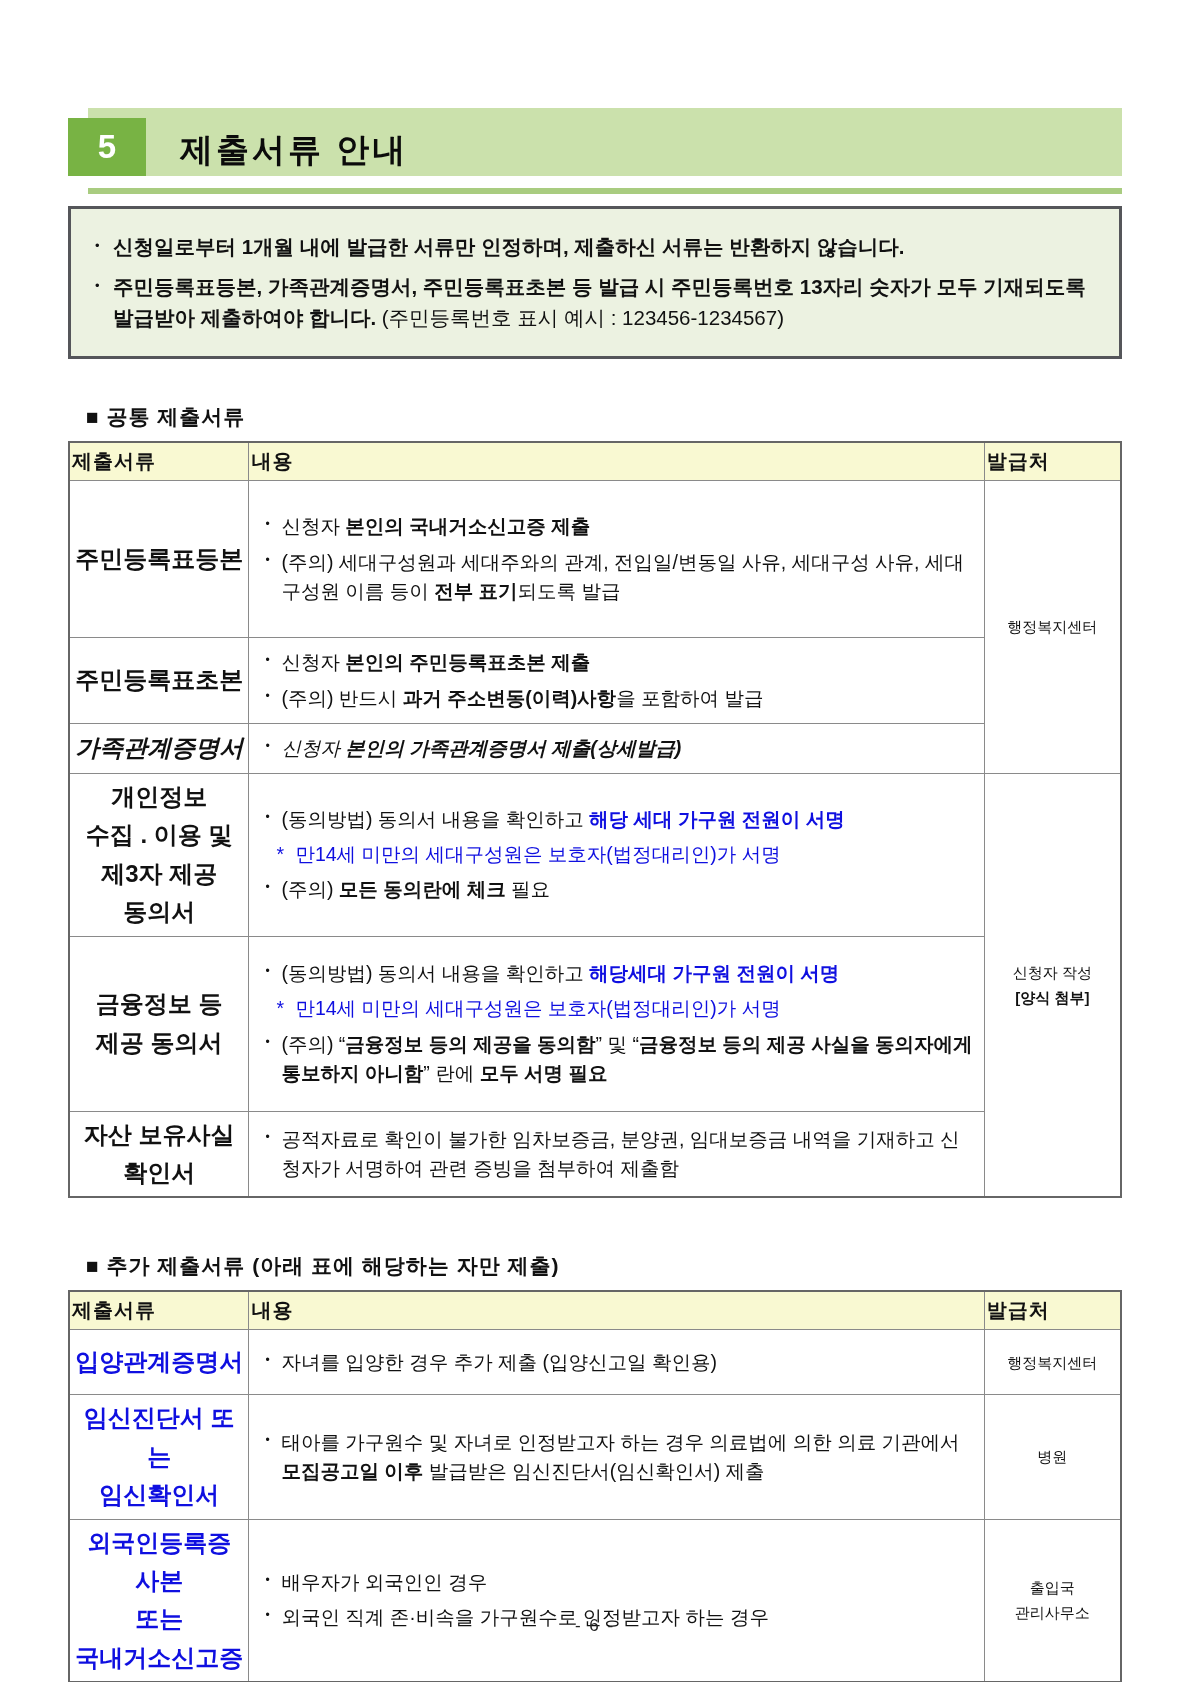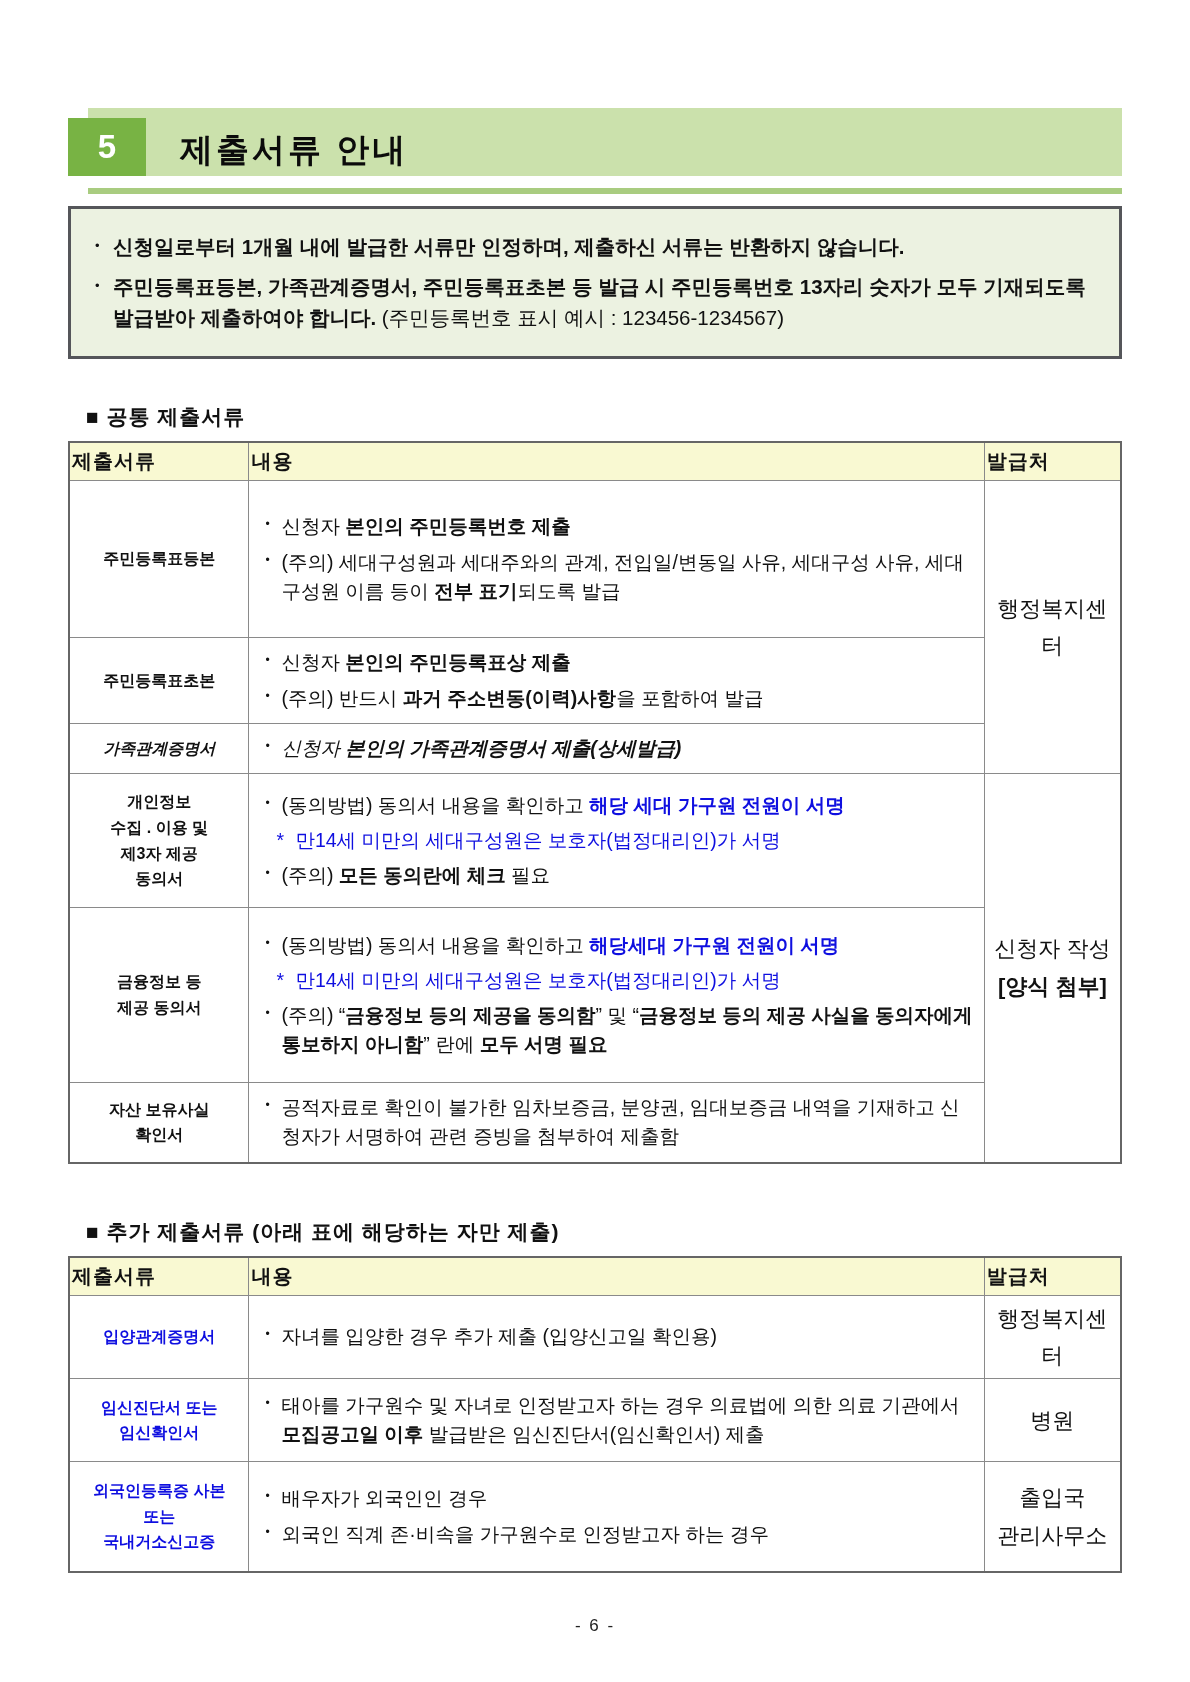--- a/index.html
+++ b/index.html
@@ -45,29 +45,29 @@
   .sec-gap{margin-top:54px;}
   
   table.doc-table{width:100%;border-collapse:collapse;border:2px solid var(--table-outer);table-layout:fixed;}
   .doc-table th,.doc-table td{border:1px solid var(--table-border);}
   .doc-table th{
     background:var(--header-yellow);font-size:20px;font-weight:bold;
     text-align:left;padding:5px 2px;letter-spacing:1px;
   }
   td.doc-cell{
     text-align:center;vertical-align:middle;font-weight:bold;
-    font-size:16px;line-height:1.6;padding:4px 2px;
+    font-size:24px;line-height:1.6;padding:4px 2px;
   }
   td.doc-cell.blue{color:var(--accent-blue);}
   td.content-cell{padding:4px 10px;vertical-align:middle;font-size:19.5px;}
   .content-cell .line{position:relative;padding-left:22px;line-height:1.5;margin:6px 0;}
   .content-cell .line.star{padding-left:36px;}
   .content-cell .bullet > .marker{position:absolute;left:6px;top:3px;font-size:12px;}
   .content-cell .star > .marker{position:absolute;left:17px;top:0;font-size:19.5px;}
-  td.issuer-cell{text-align:center;vertical-align:middle;font-size:22px;line-height:1.7;padding:4px 2px;margin-top:44px;}
+  td.issuer-cell{text-align:center;vertical-align:middle;font-size:15px;line-height:1.7;padding:4px 2px;margin-top:44px;}
   .blue{color:var(--accent-blue);}
   b{font-weight:bold;}
   
   .footer{position:absolute;left:0;right:0;top:1616px;text-align:center;font-size:17px;letter-spacing:2px;color:#222;}
 </style>
 </head>
 <body>
 
 <div class="page">
 
@@ -97,33 +97,33 @@
             <th>내용</th>
             <th>발급처</th>
           </tr>
         </thead>
         <tbody>
           <tr style="height: 157px;">
             <td class="doc-cell">
               <div>주민등록표등본</div>
             </td>
             <td class="content-cell">
-              <div class="line bullet"><span class="marker">•</span><span>신청자 </span><b>본인의 주민등록번호 제출</b></div>
+              <div class="line bullet"><span class="marker">•</span><span>신청자 </span><b>본인의 국내거소신고증 제출</b></div>
               <div class="line bullet"><span class="marker">•</span><span>(주의) 세대구성원과 세대주와의 관계, 전입일/변동일 사유, 세대구성 사유, 세대구성원 이름 등이 </span><b>전부 표기</b><span>되도록 발급</span></div>
             </td>
             <td class="issuer-cell" rowspan="3">
               <div>행정복지센터</div>
             </td>
           </tr>
           <tr style="height: 85px;">
             <td class="doc-cell">
               <div>주민등록표초본</div>
             </td>
             <td class="content-cell">
-              <div class="line bullet"><span class="marker">•</span><span>신청자 </span><b>본인의 주민등록표상 제출</b></div>
+              <div class="line bullet"><span class="marker">•</span><span>신청자 </span><b>본인의 주민등록표초본 제출</b></div>
               <div class="line bullet"><span class="marker">•</span><span>(주의) 반드시 </span><b>과거 주소변동(이력)사항</b><span>을 포함하여 발급</span></div>
             </td>
           </tr>
           <tr style="height: 48px; font-style: italic;">
             <td class="doc-cell">
               <div>가족관계증명서</div>
             </td>
             <td class="content-cell">
               <div class="line bullet"><span class="marker">•</span><span>신청자 </span><b>본인의 가족관계증명서 제출(상세발급)</b></div>
             </td>

